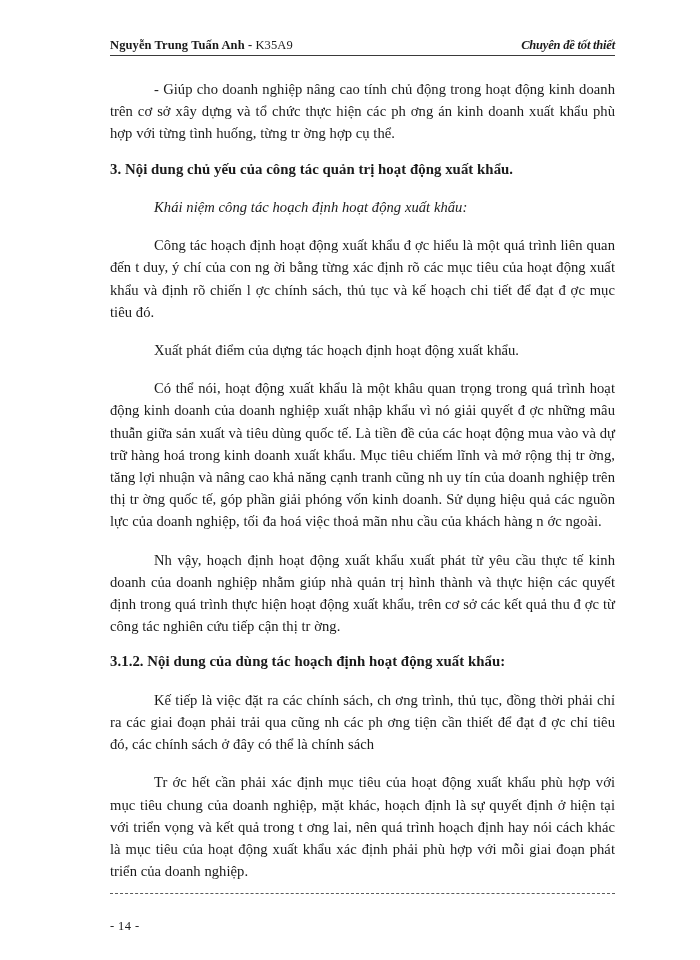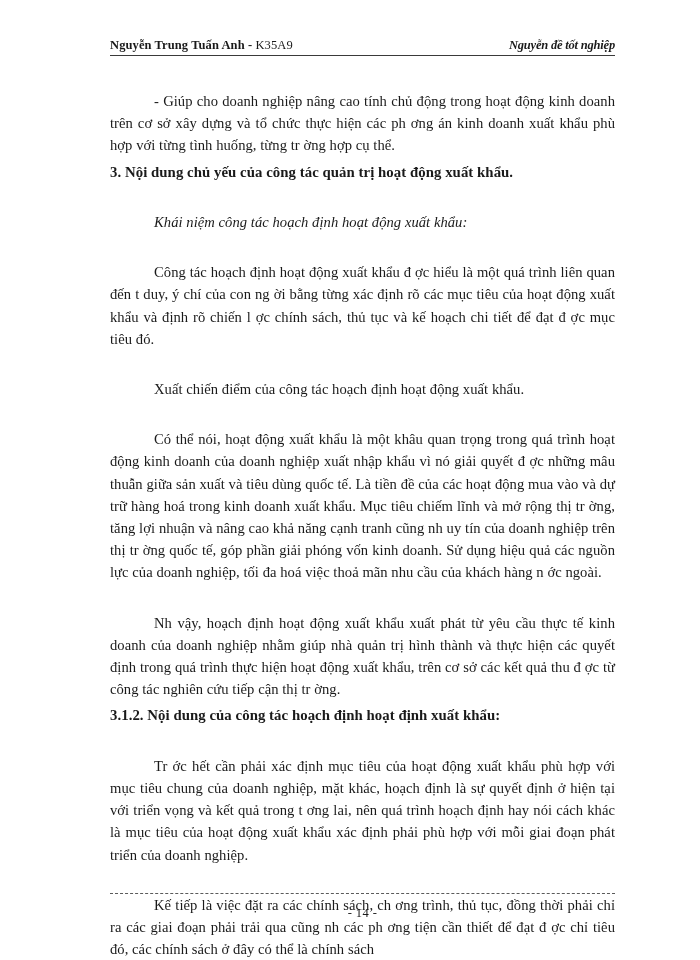--- a/index.html
+++ b/index.html
@@ -46,104 +46,103 @@
     font-weight: bold;
     font-style: italic;
     white-space: nowrap;
     letter-spacing: -.2px;
   }
 
   
   .body-block {
     position: absolute;
     left: 110px;
-    top: 90px;
+    top: 78px;
     width: 505px;
   }
 
   p.para {
     margin: 0 0 0 0;
     font-size: 14.6px;
     line-height: 22.2px;
     text-align: justify;
     text-justify: inter-word;
     text-indent: 44px;
     letter-spacing: .05px;
   }
   p.para.italic {
     font-style: italic;
   }
   p.gap {
-    margin-top: 28px;
+    margin-top: 16px;
   }
 
   h3.heading {
     margin: 0;
     font-size: 14.8px;
     line-height: 22.4px;
     font-weight: bold;
     text-align: left;
     letter-spacing: .05px;
   }
   h3.heading.sp {
-    margin-top: 4px;
+    margin-top: 13px;
   }
 
   
   .footer {
     position: absolute;
     left: 110px;
     top: 893px;
     width: 505px;
   }
   .footer-rule {
     border-top: 1.4px dashed #5a5a5a;
     height: 0;
     width: 100%;
   }
   .footer-page {
-    margin-top: 12px;
-    text-align: center;
+    margin-top: 25px;
     font-size: 12.5px;
     letter-spacing: .4px;
   }
 </style>
 </head>
 <body>
 
 <div id="page">
 
   <div class="header">
     <div class="header-left"><span>Nguyễn Trung Tuấn Anh</span> <span>-</span> <span class="kclass">K35A9</span></div>
-    <div class="header-right">Nguyễn đề tốt nghiệp</div>
+    <div class="header-right">Chuyên đề tốt thiết</div>
   </div>
 
   <div class="body-block">
 
     <p class="para">- Giúp cho doanh nghiệp nâng cao tính chủ động trong hoạt động kinh doanh trên cơ sở xây dựng và tổ chức thực hiện các ph ơng án kinh doanh xuất khẩu phù hợp với từng tình huống, từng tr ờng hợp cụ thể.</p>
 
     <h3 class="heading sp">3. Nội dung chủ yếu của công tác quản trị hoạt động xuất khẩu.</h3>
 
 
 
     <p class="para italic gap">Khái niệm công tác hoạch định hoạt động xuất khẩu:</p>
 
     <p class="para gap">Công tác hoạch định hoạt động xuất khẩu đ ợc hiểu là một quá trình liên quan đến t  duy, ý chí của con ng ời bằng từng xác định rõ các mục tiêu của hoạt động xuất khẩu và định rõ chiến l ợc chính sách, thủ tục và kế hoạch chi tiết để đạt đ ợc mục tiêu đó.</p>
 
-    <p class="para gap">Xuất chiến điểm của công tác hoạch định hoạt động xuất khẩu.</p>
+    <p class="para gap">Xuất phát điểm của dựng tác hoạch định hoạt động xuất khẩu.</p>
 
     <p class="para gap">Có thể nói, hoạt động xuất khẩu là một khâu quan trọng trong quá trình hoạt động kinh doanh của doanh nghiệp xuất nhập khẩu vì nó giải quyết đ ợc những mâu thuẫn giữa sản xuất và tiêu dùng quốc tế. Là tiền đề của các hoạt động mua vào và dự trữ hàng hoá trong kinh doanh xuất khẩu. Mục tiêu chiếm lĩnh và mở rộng thị tr ờng, tăng lợi nhuận và nâng cao khả năng cạnh tranh cũng nh  uy tín của doanh nghiệp trên thị tr ờng quốc tế, góp phần giải phóng vốn kinh doanh. Sử dụng hiệu quả các nguồn lực của doanh nghiệp, tối đa hoá việc thoả mãn nhu cầu của khách hàng n ớc ngoài.</p>
 
     <p class="para gap">Nh  vậy, hoạch định hoạt động xuất khẩu xuất phát từ yêu cầu thực tế kinh doanh của doanh nghiệp nhằm giúp nhà quản trị hình thành và thực hiện các quyết định trong quá trình thực hiện hoạt động xuất khẩu, trên cơ sở các kết quả thu đ ợc từ công tác nghiên cứu tiếp cận thị tr ờng.</p>
 
-    <h3 class="heading sp">3.1.2. Nội dung của công tác hoạch định hoạt định xuất khẩu:</h3>
+    <h3 class="heading sp">3.1.2. Nội dung của dùng tác hoạch định hoạt động xuất khẩu:</h3>
+
+    <p class="para gap">Kế tiếp là việc đặt ra các chính sách, ch ơng trình, thủ tục, đồng thời phải chỉ ra các giai đoạn phải trải qua cũng nh  các ph ơng tiện cần thiết để đạt đ ợc chỉ tiêu đó, các chính sách ở đây có thể là chính sách</p>
 
     <p class="para gap">Tr ớc hết cần phải xác định mục tiêu của hoạt động xuất khẩu phù hợp với mục tiêu chung của doanh nghiệp, mặt khác, hoạch định là sự quyết định ở hiện tại với triển vọng và kết quả trong t ơng lai, nên quá trình hoạch định hay nói cách khác là mục tiêu của hoạt động xuất khẩu xác định phải phù hợp với mỗi giai đoạn phát triển của doanh nghiệp.</p>
-
-    <p class="para gap">Kế tiếp là việc đặt ra các chính sách, ch ơng trình, thủ tục, đồng thời phải chỉ ra các giai đoạn phải trải qua cũng nh  các ph ơng tiện cần thiết để đạt đ ợc chỉ tiêu đó, các chính sách ở đây có thể là chính sách</p>
 
   </div>
 
   <div class="footer">
     <div class="footer-rule"></div>
     <div class="footer-page">- 14 -</div>
   </div>
 
 </div>
 

